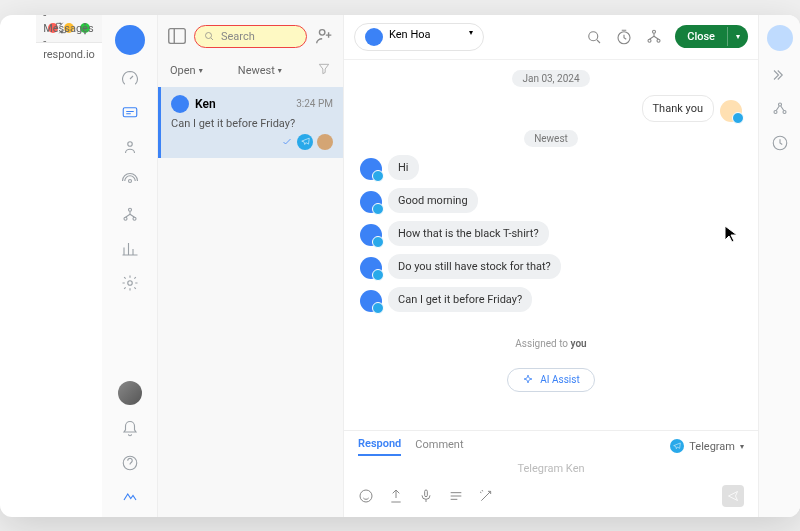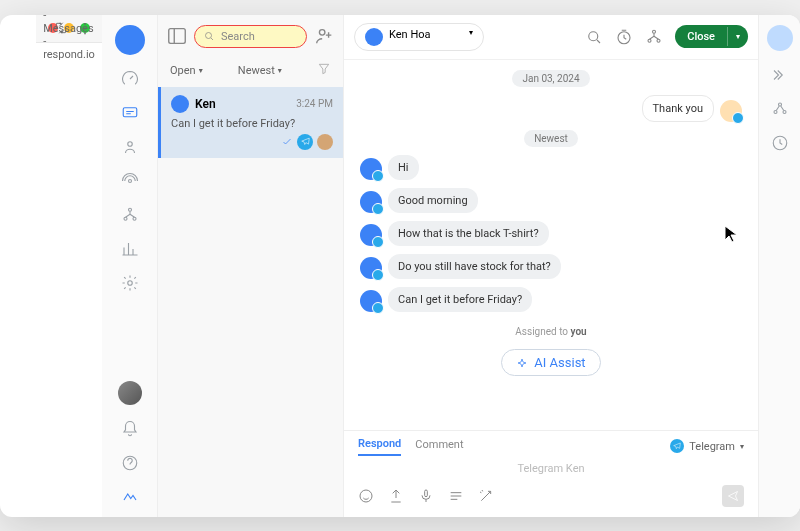--- a/index.html
+++ b/index.html
@@ -57,23 +57,23 @@
 .msgs { flex:1; overflow:auto; padding:10px 16px; display:flex; flex-direction:column; gap:8px; }
 .datepill { align-self:center; background:#eef0f2; color:#777; font-size:10px; padding:3px 10px; border-radius:10px; }
 .msg-row { display:flex; align-items:flex-end; gap:6px; }
 .msg-row.out { justify-content:flex-end; }
 .msg-ava { width:22px; height:22px; border-radius:50%; background:#3b82f6; position:relative; flex-shrink:0; }
 .msg-ava::after { content:''; position:absolute; right:-2px; bottom:-2px; width:10px; height:10px; background:#29a9ea; border-radius:50%; border:1.5px solid #fff; }
 .bubble { background:#eef0f2; color:#333; font-size:11px; padding:6px 10px; border-radius:12px; max-width:260px; }
 .bubble.out { background:#fff; border:1px solid #e8e8e8; }
 .out-ava { width:22px; height:22px; border-radius:50%; background:#ffe0b2; flex-shrink:0; position:relative; }
 .out-ava::after { content:''; position:absolute; right:-2px; bottom:-2px; width:10px; height:10px; background:#29a9ea; border-radius:50%; border:1.5px solid #fff; }
-.assigned { align-self:center; font-size:10px; color:#999; margin-top:6px; }
+.assigned { align-self:center; font-size:10px; color:#999; margin-top:18px; }
 .assigned b { color:#666; font-weight:600; }
-.ai-assist { align-self:center; border:1px solid #cfd8e3; color:#3b82f6; font-size:13px; padding:5px 14px; border-radius:16px; display:flex; align-items:flex-end; gap:6px; cursor:pointer; margin-top:4px; }
+.ai-assist { align-self:center; border:1px solid #cfd8e3; color:#3b82f6; font-size:10px; padding:5px 14px; border-radius:16px; display:flex; align-items:flex-start; gap:6px; cursor:pointer; margin-top:11px; }
 
 .composer { border-top:1px solid #eee;text-align:center; }
 .tabs { display:flex; gap:14px; padding:6px 14px 0; font-size:11px; align-items:center; }
 .tab { color:#888; cursor:pointer; padding-bottom:4px; }
 .tab.active { color:#3b82f6; border-bottom:2px solid #3b82f6; font-weight:600; }
 .channel-pill { margin-left:auto; display:flex; align-items:center; gap:5px; font-size:11px; color:#666; cursor:pointer; }
 .ch-dot { width:14px; height:14px; border-radius:50%; background:#29a9ea; display:flex; align-items:center; justify-content:center; color:#fff; font-size:8px; }
 .compose-input { padding:6px 14px; font-size:11px; color:#bbb; }
 .compose-tools { display:flex; gap:14px; padding:4px 14px 10px; color:#999; align-items:center; }
 .compose-tools .tool-ico { width:16px; height:16px; }

